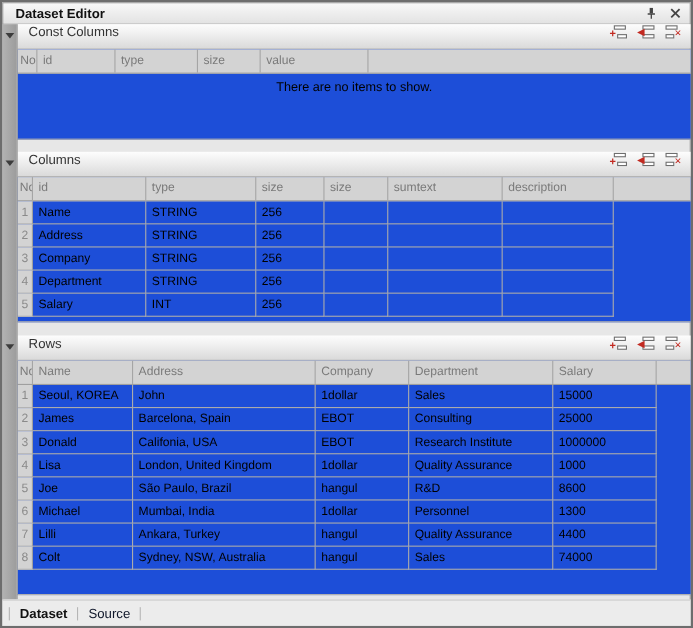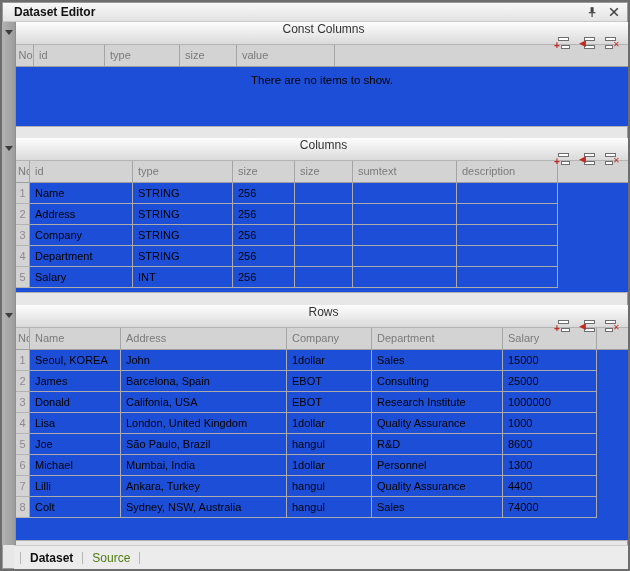--- a/index.html
+++ b/index.html
@@ -18,23 +18,23 @@
   .tbicon{width:12px;height:12px;cursor:pointer;display:block;}
   
   .content{position:relative;height:523px;}
   .gutter{position:absolute;left:0;top:0;width:14px;height:523px;
     background:linear-gradient(to right,#b3b3b3,#9c9c9c);border-right:1px solid #8e8e8e;box-sizing:border-box;}
   .gut-arrow{position:absolute;left:3px;width:0;height:0;cursor:pointer;
     border-left:4px solid transparent;border-right:4px solid transparent;border-top:5px solid #3c3c3c;}
   .ga0{top:8px}.ga1{top:124px}.ga2{top:291px}
   .section{margin-left:14px;}
   .gap10{height:11px}.gap12{height:12px}
-  .sec-header{height:23px;box-sizing:border-box;display:flex;align-items:center;
+  .sec-header{height:23px;box-sizing:border-box;display:flex;align-items:flex-start;
     background:linear-gradient(#fdfdfd 0%,#ececec 50%,#dadada 100%);
-    border-bottom:1px solid #b4b4b4;padding:0 7px 0 10px;flex-direction:column;}
+    border-bottom:1px solid #b4b4b4;padding:0 7px 0 10px;}
   .sec-title{font-size:12px;color:#333;}
   .sec-tools{margin-left:auto;display:flex;gap:8px;align-items:center;}
   .tool{width:17px;height:14px;position:relative;cursor:pointer;}
   .bar{position:absolute;width:11px;height:4px;background:#fff;border:1px solid #6e6e6e;box-sizing:border-box;}
   .red{position:absolute;color:#c22a21;font-weight:bold;line-height:1;}
   .sec-body{background:#1d4ed8;border-bottom:1px solid #b0b0b0;}
   .thead,.trow{display:grid;}
   .thead{height:22px;background:#d3d3d3;border-bottom:1px solid #9f9f9f;box-sizing:border-box;}
   .hcell{font-size:11px;color:#7a7a7a;line-height:20px;padding-left:5px;
     border-right:1px solid #a5a5a5;box-sizing:border-box;white-space:nowrap;overflow:hidden;}
@@ -50,25 +50,25 @@
   .empty{height:59px;box-sizing:border-box;padding-top:7px;text-align:center;
     font-size:11.5px;color:#000;}
   .pad4{height:4px}.pad22{height:22px}
   
   #tbl0 .thead,#tbl0 .trow{grid-template-columns:18px 71px 75px 57px 98px 1fr;}
   #tbl1 .thead,#tbl1 .trow{grid-template-columns:14px 103px 100px 62px 58px 104px 101px 1fr;}
   #tbl2 .thead,#tbl2 .trow{grid-template-columns:14px 91px 166px 85px 131px 94px 1fr;}
   
   .statusbar{position:absolute;left:0;right:0;bottom:0;height:24px;box-sizing:border-box;
     background:#ececec;border-top:1px solid #cbcbcb;display:flex;align-items:center;
-    padding-left:6px;gap:9px;margin-left:12px;}
+    padding-left:6px;gap:9px;}
   .sep{width:1px;height:12px;background:#b5b5b5;}
   .tab{font-size:12px;cursor:pointer;}
   .tab.active{font-weight:bold;color:#111;}
-  .tab.inactive{color:#4d7c0f;}
+  .tab.inactive{color:#0f172a;}
 </style>
 </head>
 <body>
 
 <div class="panel">
 
   <div class="titlebar">
     <span class="title">Dataset Editor</span>
     <span class="tb-icons">
       <svg class="tbicon" viewBox="0 0 12 12">

